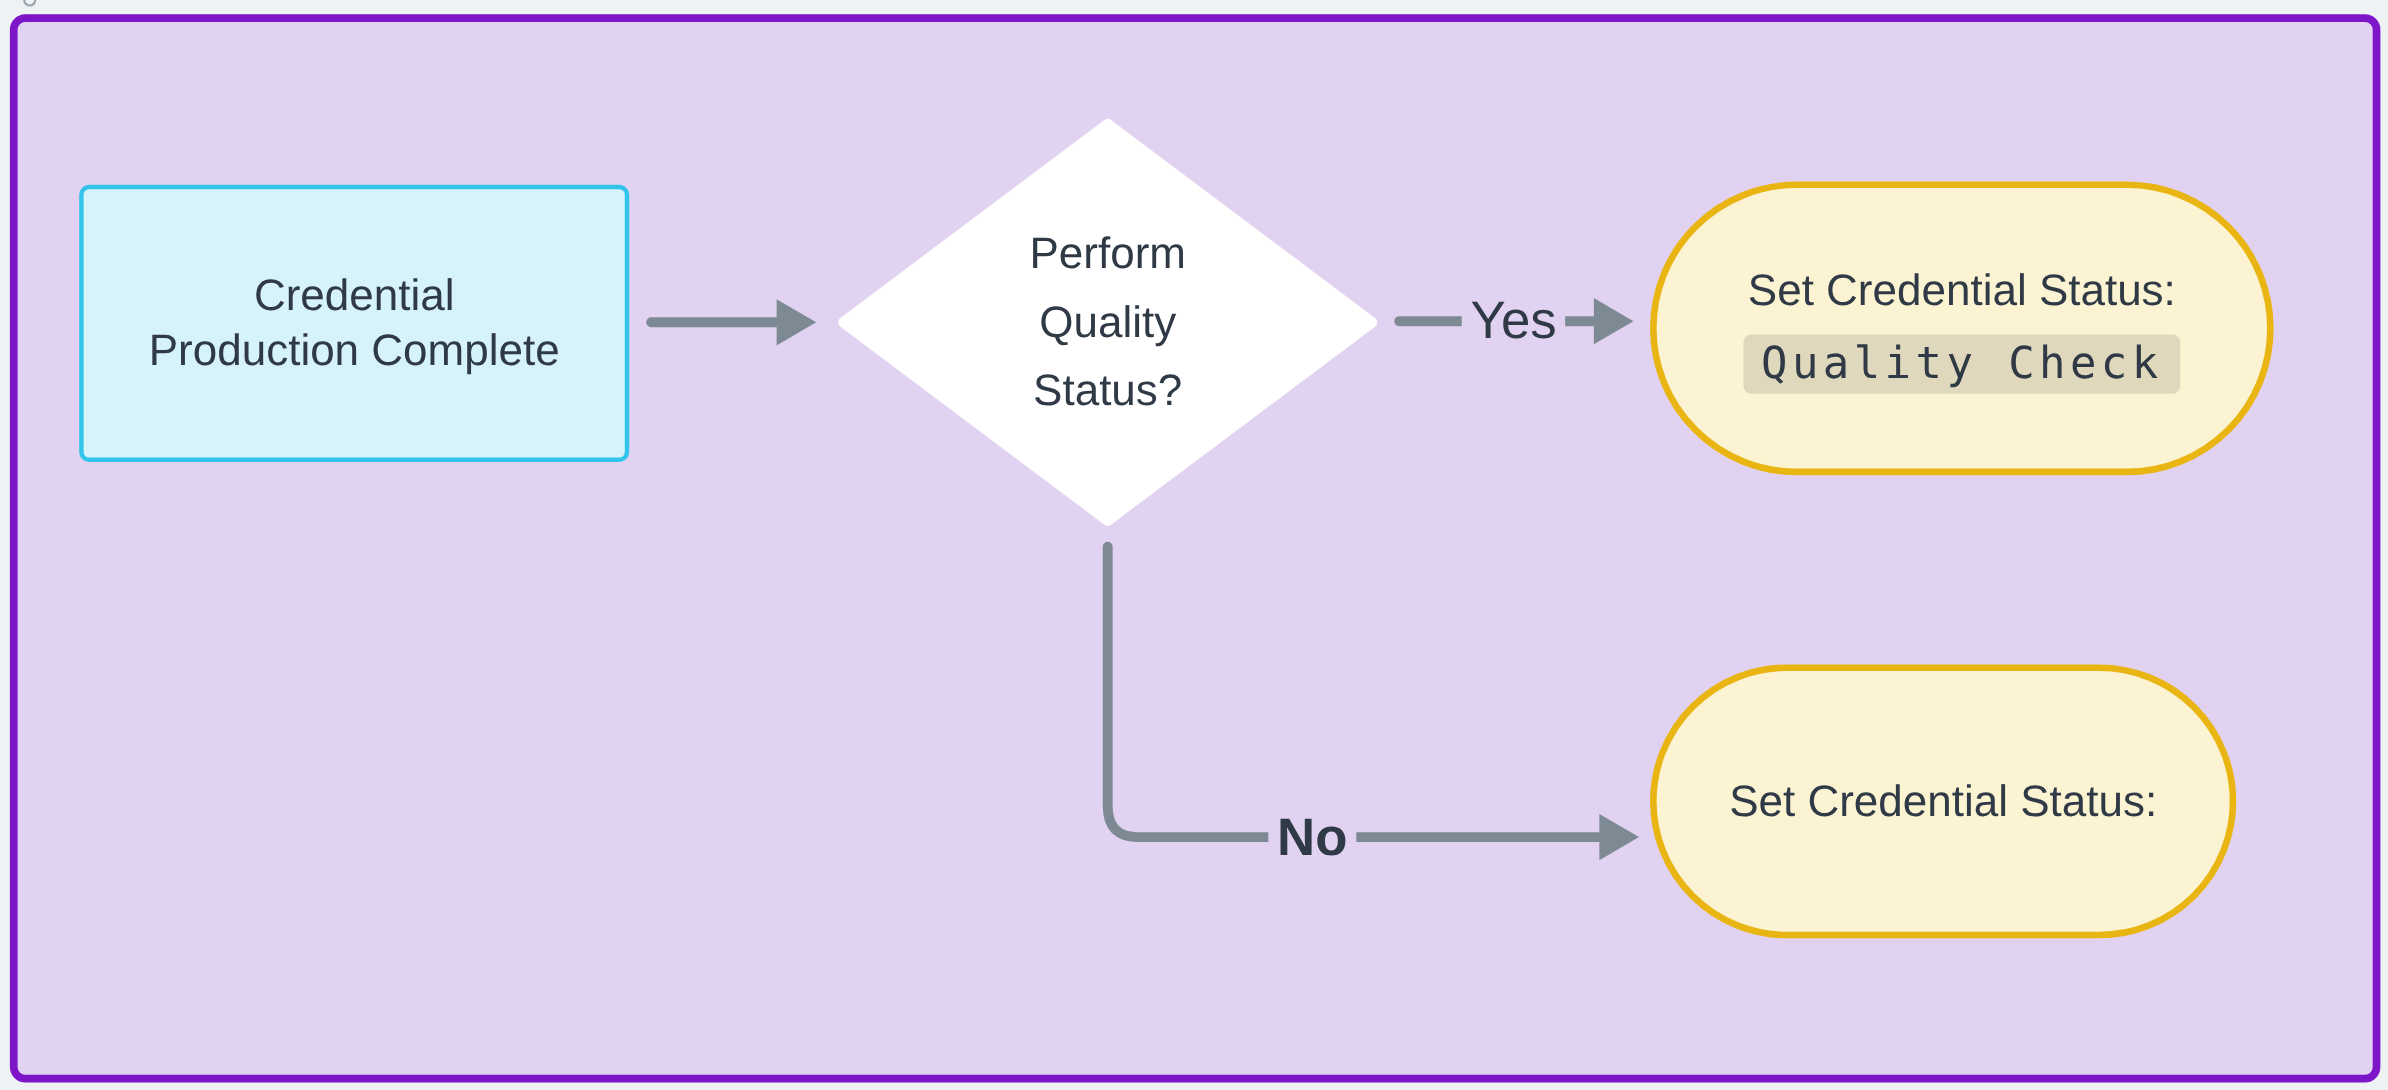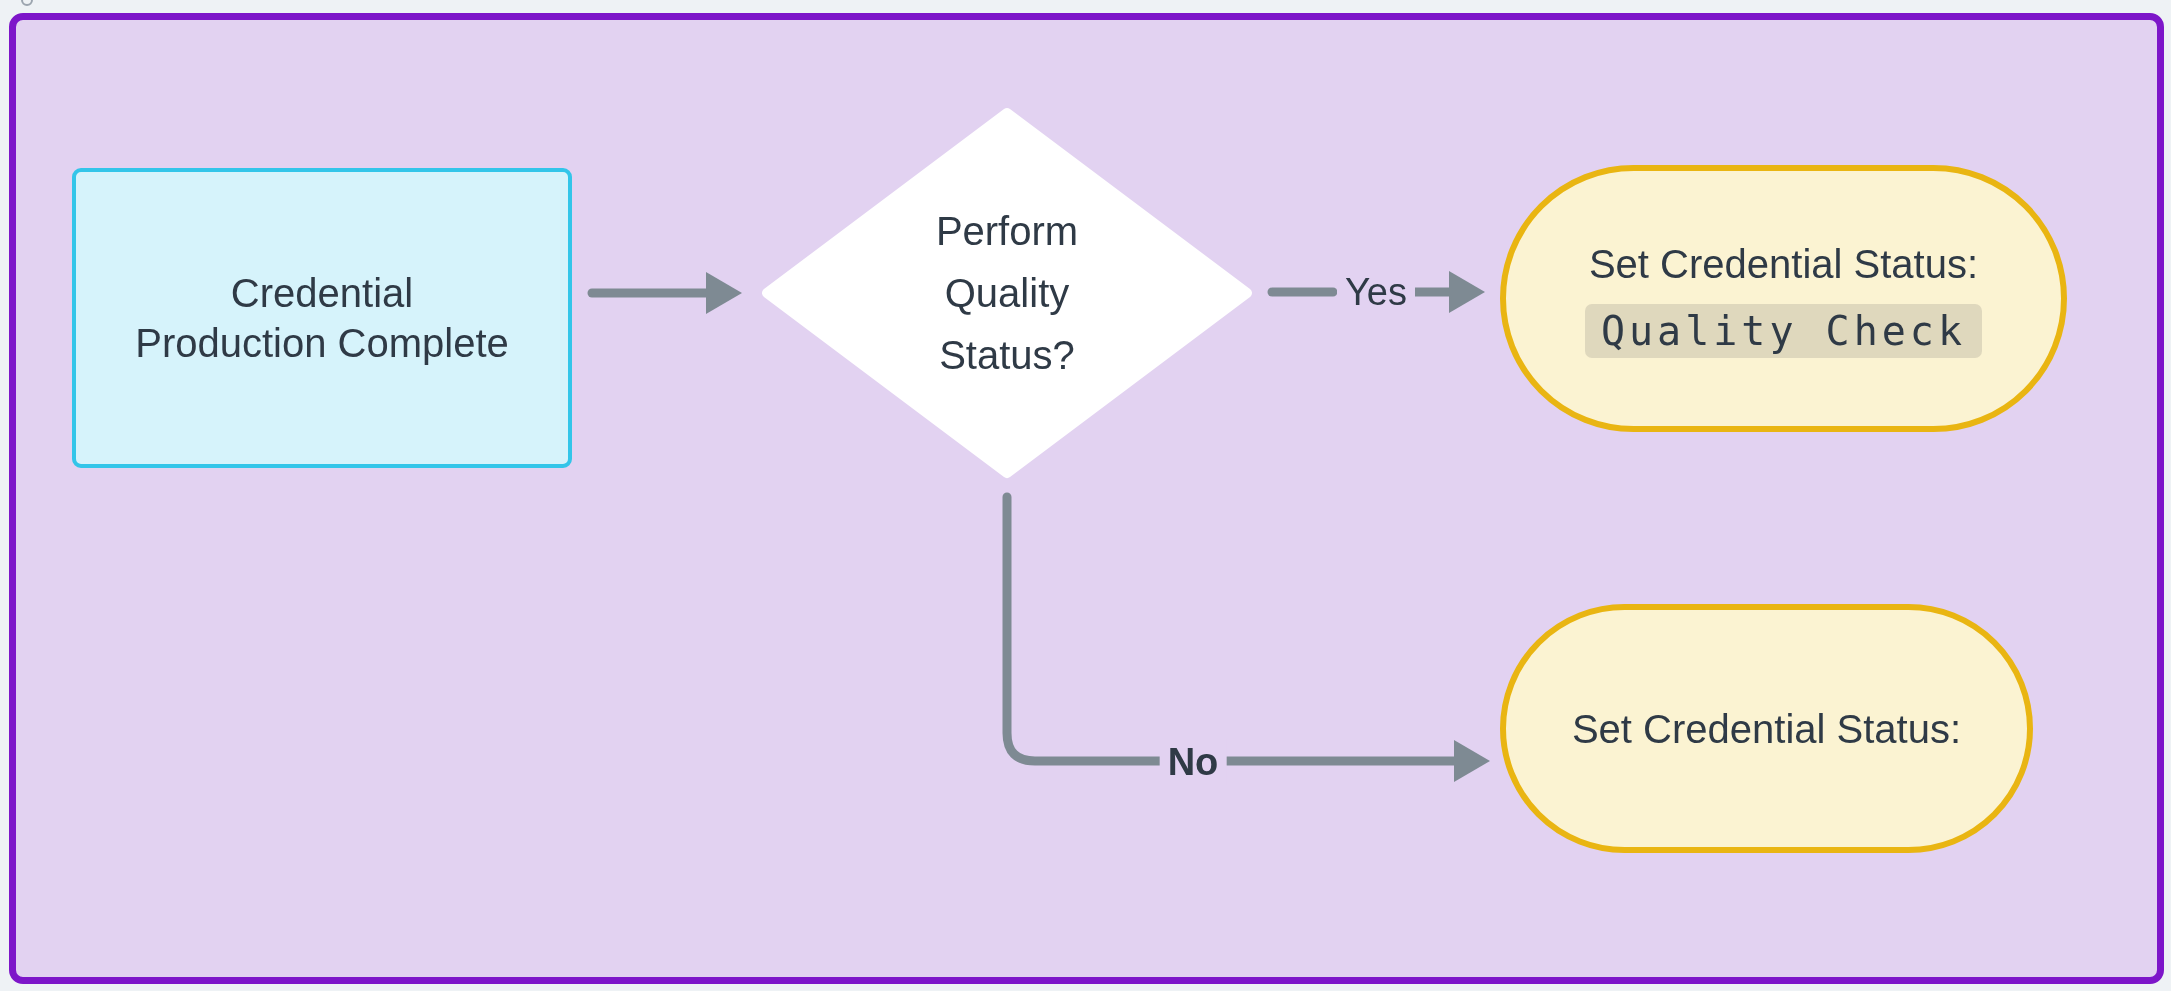--- a/index.html
+++ b/index.html
@@ -65,21 +65,21 @@
     flex-direction:column;
     align-items:center;
     justify-content:center;
     text-align:center;
     font-size:40px;
     line-height:50px;
     color:var(--text-dark);
   }
   .node-start{
     left:72px;top:168px;
-    width:500px;height:300px;
+    width:500px;height:252px;
     background:var(--start-fill);
     border:4px solid var(--start-border);
     border-radius:9px;
   }
   .node-decision-label{
     left:807px;top:193px;
     width:400px;height:200px;
     line-height:62px;
     background:transparent;
     text-align:center;
@@ -106,21 +106,21 @@
     line-height:50px;
     letter-spacing:4px;
     background:var(--code-chip-background);
     border-radius:7px;
     padding:2px 16px;
   }
   .edge-label{
     position:absolute;
     transform:translate(-50%,-50%);
     background:var(--container-fill);
-    font-size:38px;
+    font-size:48px;
     line-height:42px;
     padding:2px 8px;
     color:var(--text-dark);
     white-space:nowrap;
   }
   .edge-label-yes{left:1376px;top:292px;}
   .edge-label-no{left:1193px;top:762px;font-weight:bold;}
 </style>
 </head>
 <body>

